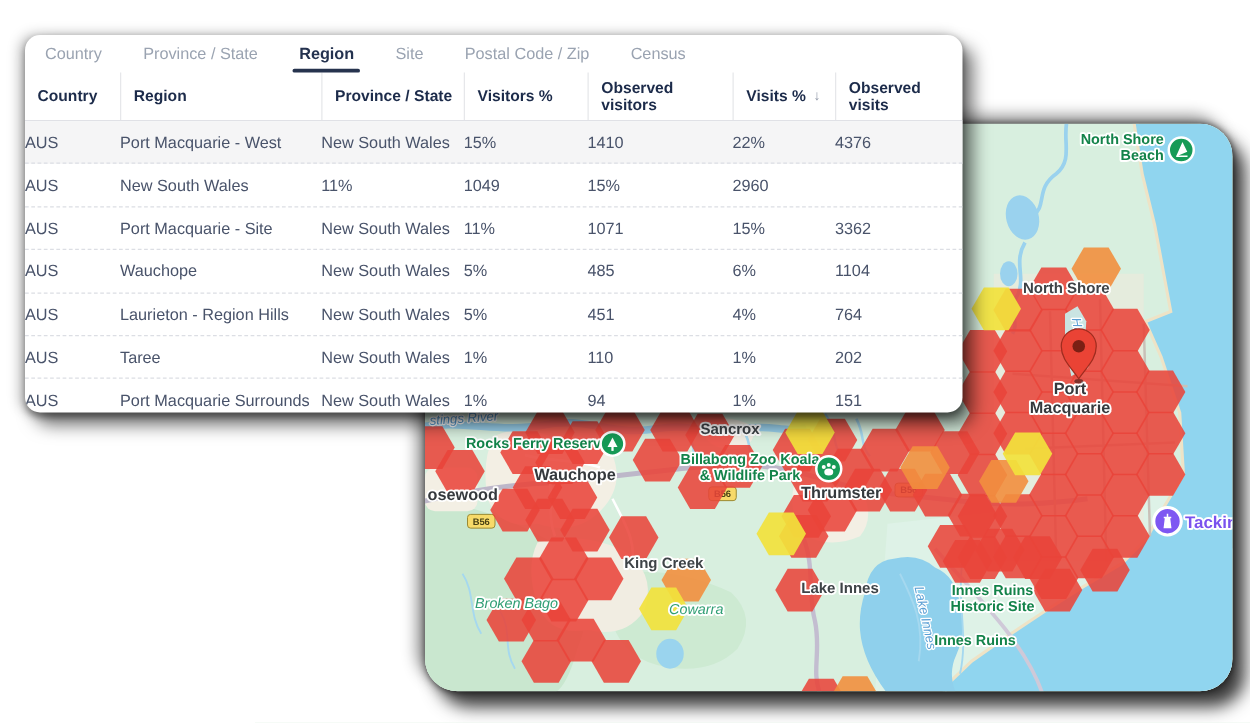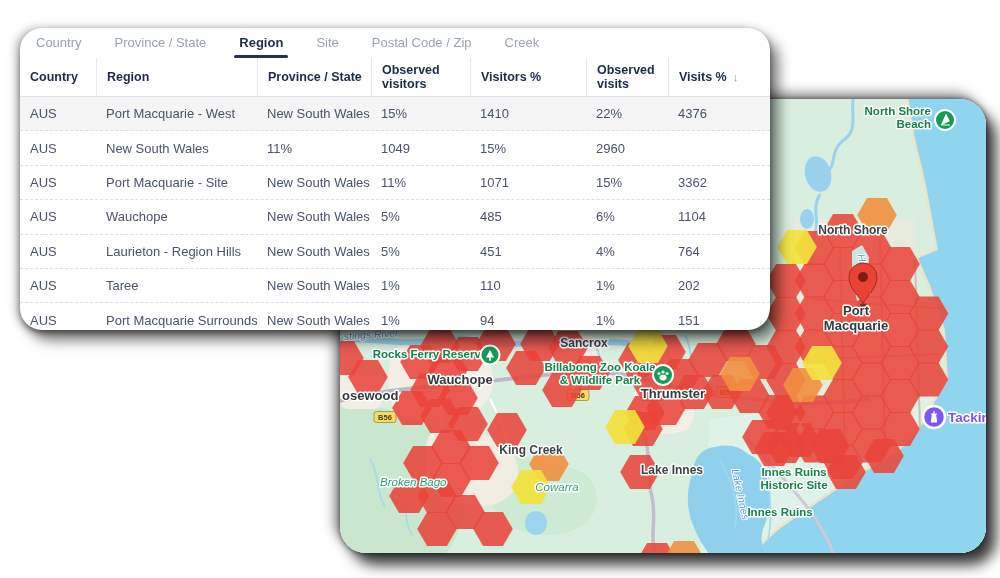--- a/index.html
+++ b/index.html
@@ -18,36 +18,36 @@
   .lbl-city{fill:#35393d;font-size:13px;font-weight:600;}
   .lbl-poi{fill:#13834a;font-size:11.5px;font-weight:600;}
   .lbl-poi-purple{fill:#7a52ee;font-size:13.5px;font-weight:600;}
   .lbl-nature{fill:#2f9e74;font-size:11.5px;font-style:italic;font-weight:500;}
   .lbl-water{fill:#5a9fd4;font-size:10.5px;font-style:italic;stroke-width:2px;}
   .shield-text{fill:#4a4214;font-size:7.5px;font-weight:bold;text-anchor:middle;
     font-family:"Liberation Sans",sans-serif;}
 
   
   .table-card{position:absolute;left:20px;top:28px;width:750px;height:302px;background:#fff;
-    border-radius:22px;z-index:5;overflow:hidden;
+    border-radius:12px;z-index:5;overflow:hidden;
     box-shadow:8px 10px 14px rgba(0,0,0,.55),-4px 0 10px rgba(0,0,0,.28),0 3px 5px rgba(0,0,0,.3);}
   .tabs{display:flex;align-items:flex-end;gap:27px;padding:0 0 0 13px;height:30px;}
   .tab{position:relative;font-size:13px;color:#9aa3b1;padding:7px 3px 8px 3px;cursor:pointer;white-space:nowrap;}
   .tab.active{color:#24324f;font-weight:bold;}
   .tab.active::after{content:"";position:absolute;left:-2px;right:-2px;bottom:0;height:3px;
     background:#26334e;border-radius:2px;}
   .thead,.trow{display:grid;grid-template-columns:76px 161px 114px 99px 116px 82px 1fr;align-items:center;}
   .thead{height:38px;font-size:12.5px;font-weight:bold;color:#1c2b4a;border-bottom:1px solid #e0e1e6;}
   .thead .cell{height:100%;display:flex;align-items:center;padding-left:10px;}
   .thead .cell + .cell{border-left:1px solid #e6e7ea;}
   .sort-arrow{color:#8e96a6;font-weight:normal;font-size:11px;margin-left:6px;}
   .trow{height:33.4px;font-size:13px;color:#49536a;border-bottom:1px dashed #dcdee4;}
   .trow:last-child{border-bottom:none;}
   .trow.hl{background:#f5f5f6;}
-  .trow .cell{padding-left:10px;white-space:nowrap;overflow:hidden;}
+  .trow .cell{white-space:nowrap;overflow:hidden;}
 </style>
 </head>
 <body>
 
 <div class="map-card">
 <svg viewBox="0 0 646 454" xmlns="http://www.w3.org/2000/svg">
 
   <rect x="0" y="0" width="646" height="454" fill="#d8efdf"></rect>
 
   <path d="M0,300 Q60,308 110,340 Q142,372 122,420 Q112,456 100,456 L0,456 Z" fill="#c9e7cf"></path>
@@ -247,44 +247,44 @@
 </svg>
 </div>
 
 <div class="table-card">
   <div class="tabs" id="tabs">
       <div class="tab">Country</div>
       <div class="tab">Province / State</div>
       <div class="tab active">Region</div>
       <div class="tab">Site</div>
       <div class="tab">Postal Code / Zip</div>
-      <div class="tab">Creek</div>
+      <div class="tab">Census</div>
     </div>
   <div class="thead" id="thead">
       <div class="cell">
         <span>Country</span>
       </div>
       <div class="cell">
         <span>Region</span>
       </div>
       <div class="cell">
         <span>Province / State</span>
       </div>
       <div class="cell">
+        <span>Visitors %</span>
+      </div>
+      <div class="cell">
         <span>Observed visitors</span>
-      </div>
-      <div class="cell">
-        <span>Visitors %</span>
-      </div>
-      <div class="cell">
-        <span>Observed visits</span>
       </div>
       <div class="cell">
         <span>Visits %</span>
         <span class="sort-arrow">↓</span>
+      </div>
+      <div class="cell">
+        <span>Observed visits</span>
       </div>
     </div>
   <div id="tbody">
       <div class="trow hl">
         <div class="cell">AUS</div>
         <div class="cell">Port Macquarie - West</div>
         <div class="cell">New South Wales</div>
         <div class="cell">15%</div>
         <div class="cell">1410</div>
         <div class="cell">22%</div>

